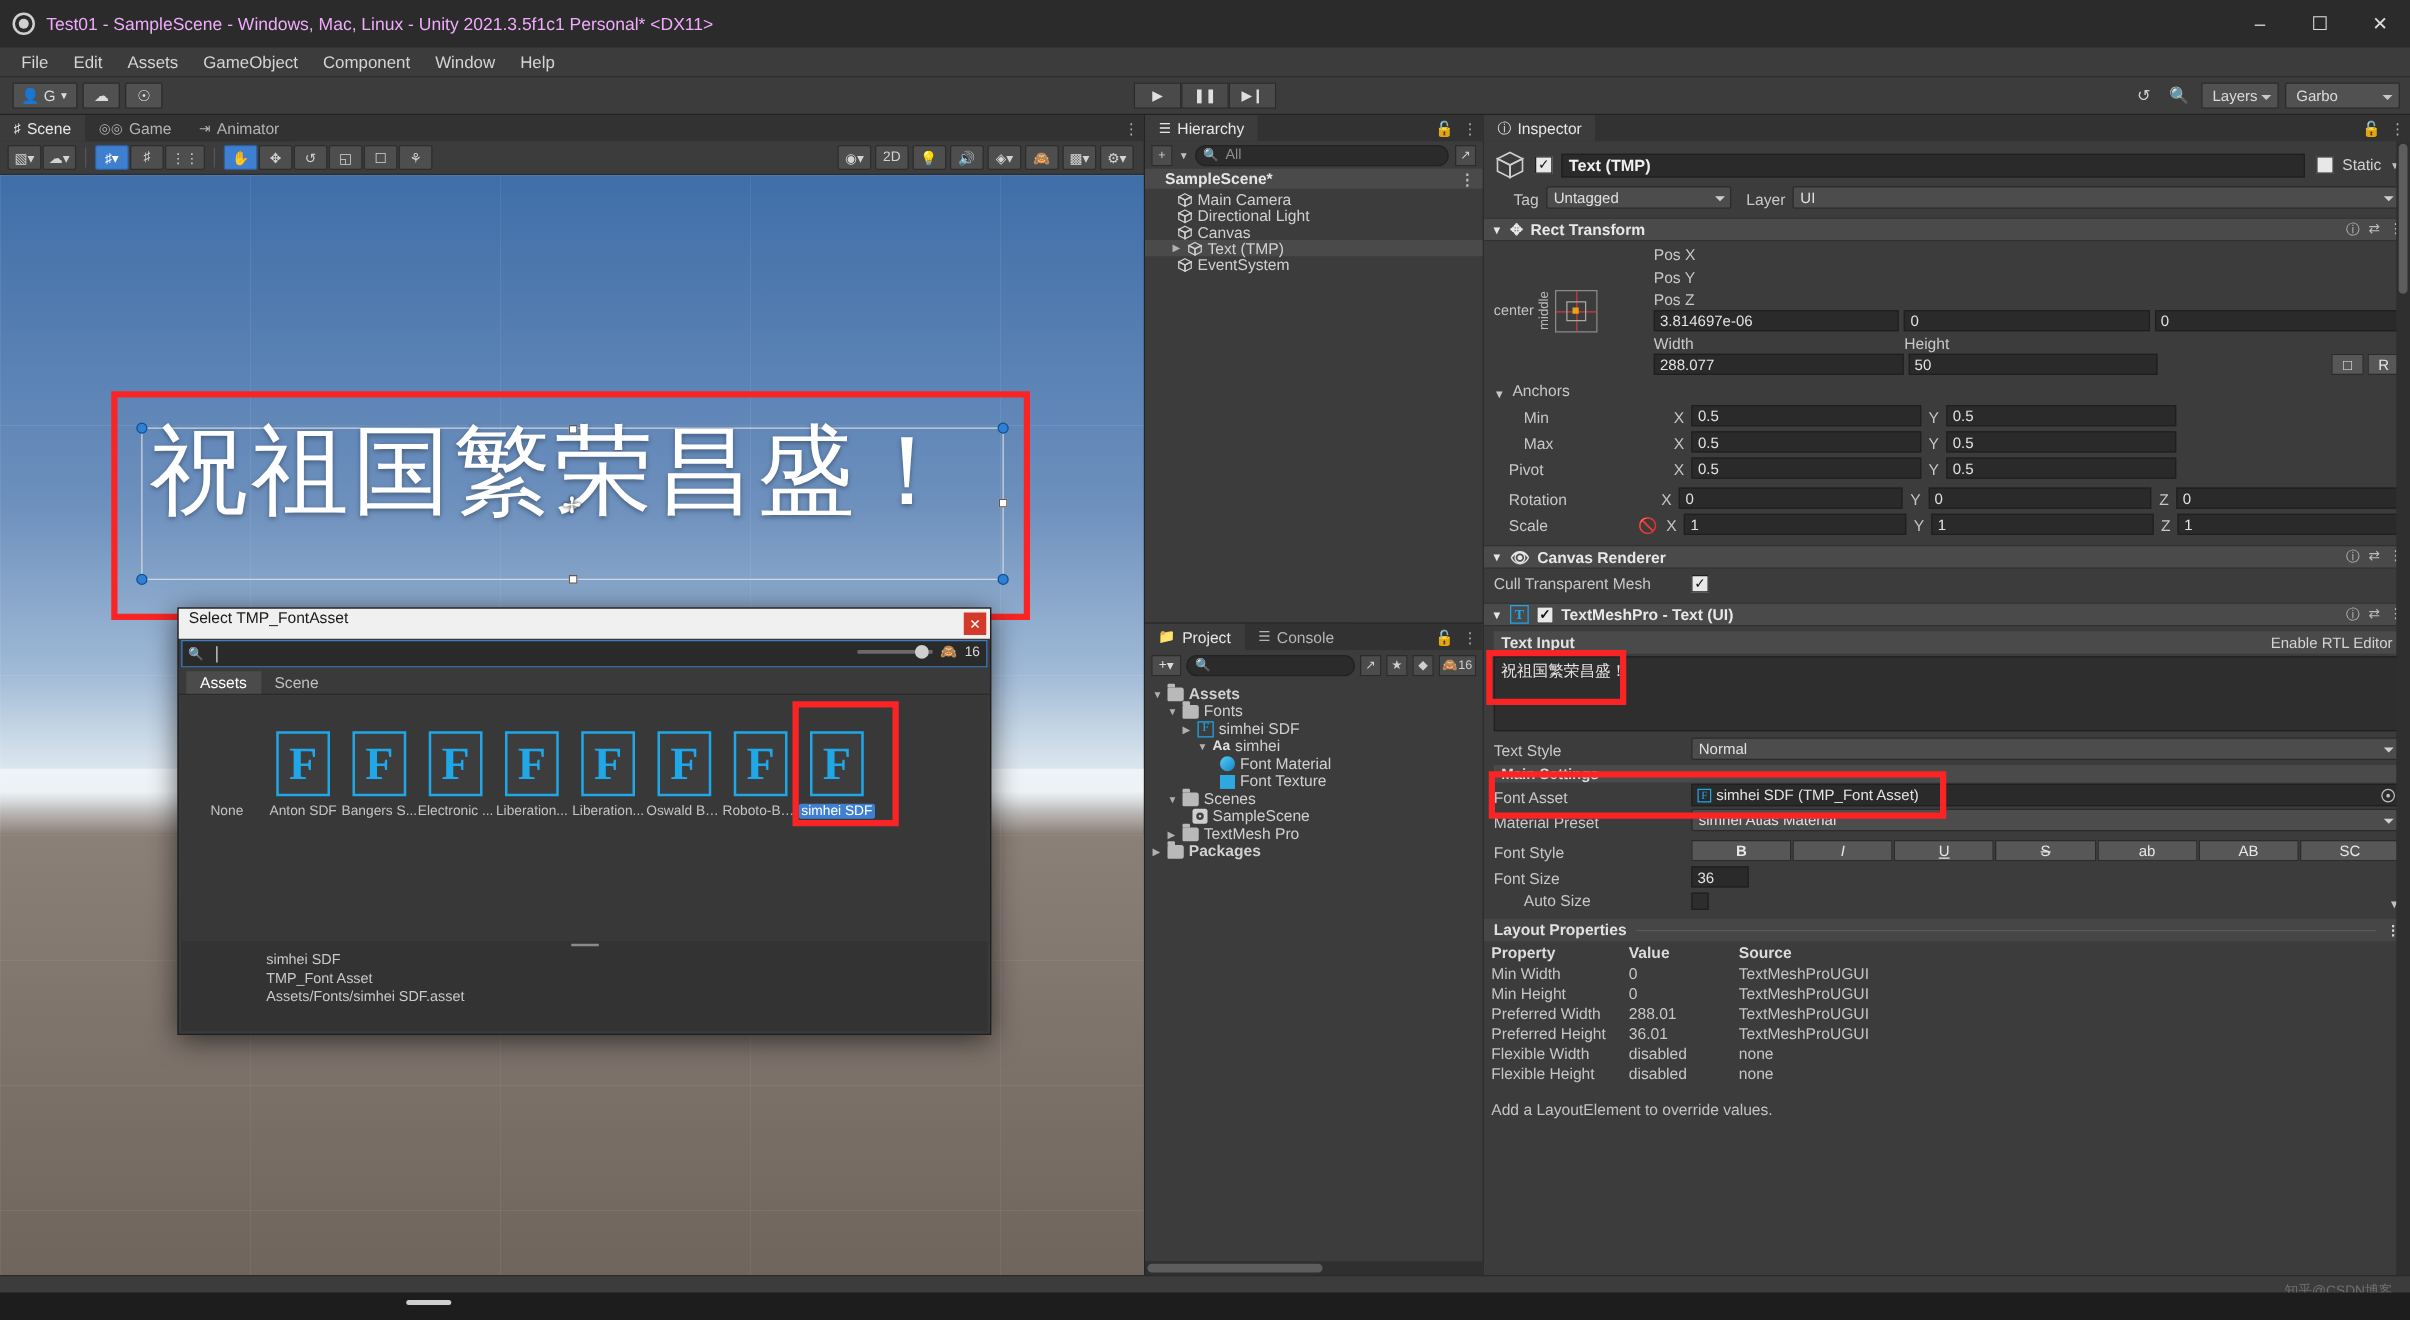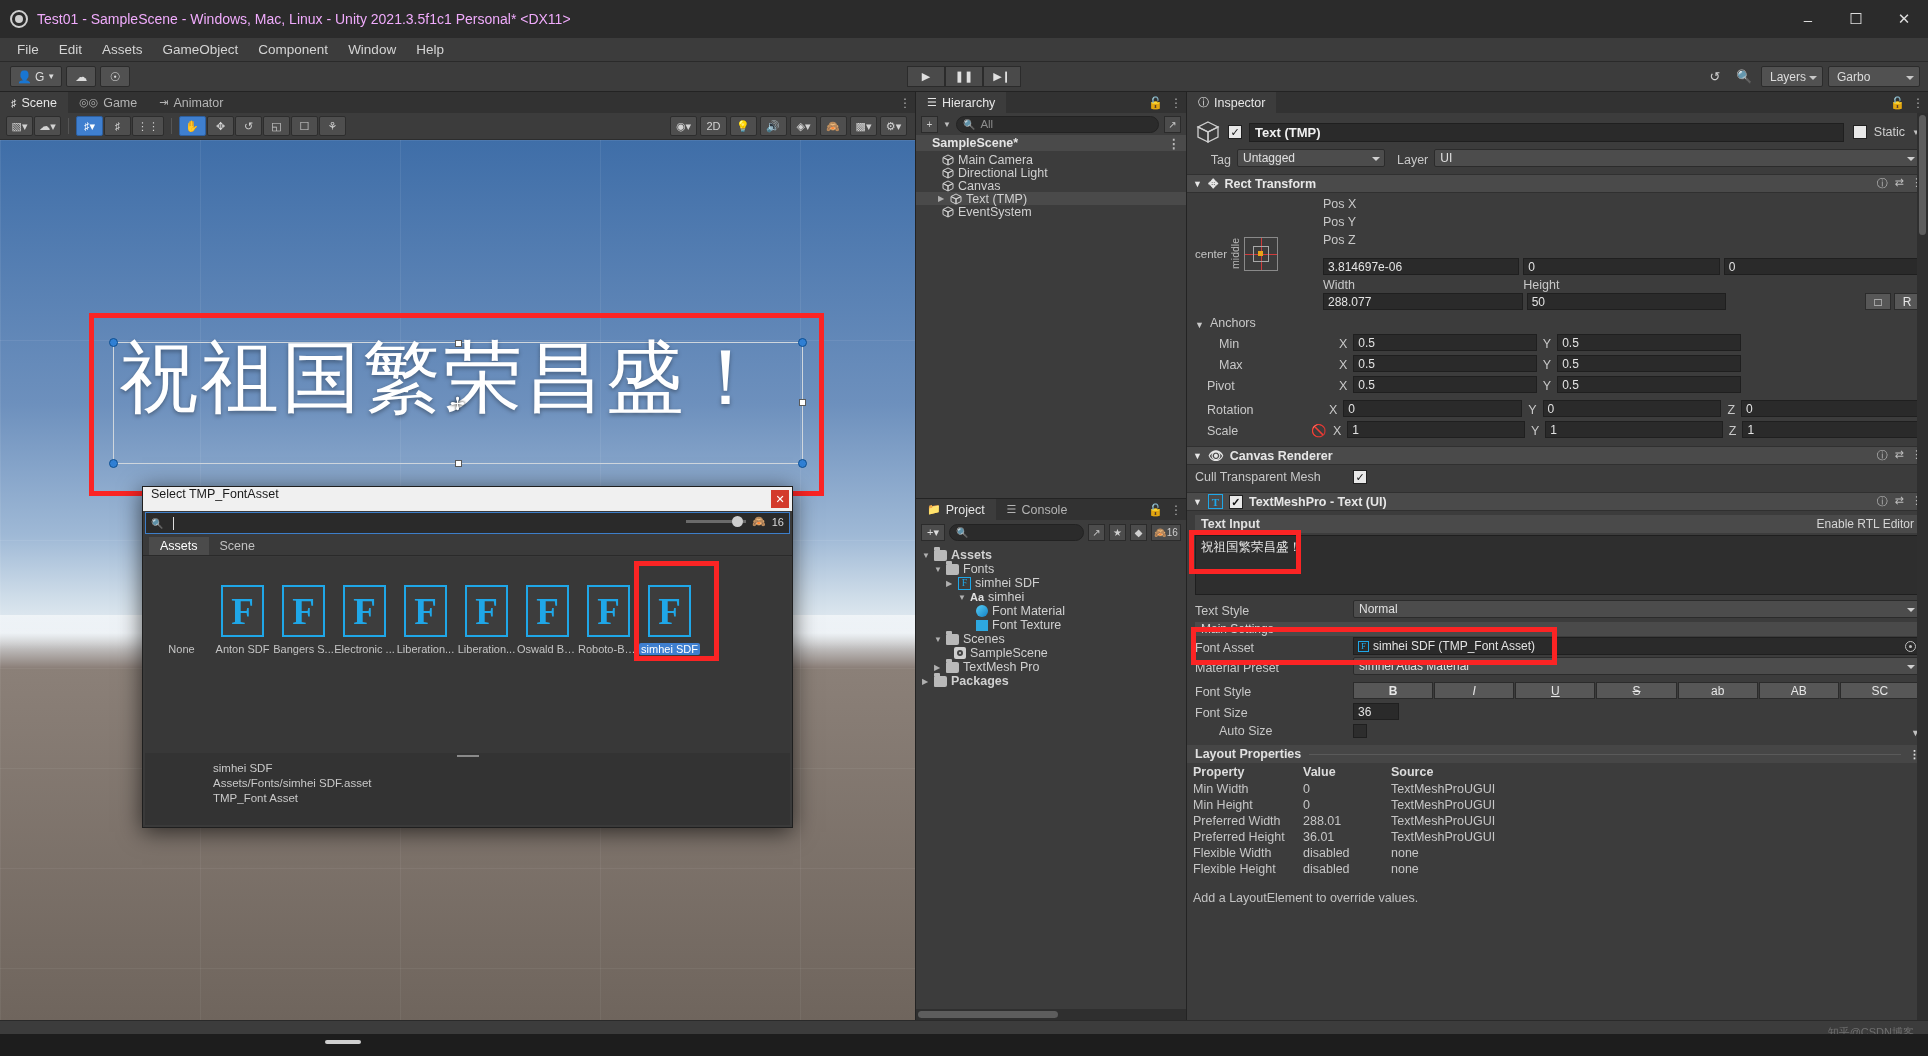--- a/index.html
+++ b/index.html
@@ -362,22 +362,22 @@
               <div class="thumb">F</div>
               <div class="cellname sel">simhei SDF</div>
             </div>
           </div>
           <div class="red-anno" style="left:489px;top:4px;width:85px;height:100px;"></div>
         </div>
 
         <div class="dlg-footer">
           <div class="dlg-grip"></div>
           <div>simhei SDF</div>
+          <div>TMP_Font Asset</div>
           <div>Assets/Fonts/simhei SDF.asset</div>
-          <div>TMP_Font Asset</div>
         </div>
       </div>
     </div>
 
     <div class="mid-col">
 
       <div class="hier">
         <div class="tabstrip">
           <div class="tab active">
             <span style="font-size:11px">☰</span>
@@ -617,21 +617,21 @@
               <div style="flex:1">
                   <div class="lbl">Pos X</div>
                 </div>
               <div style="flex:1">
                   <div class="lbl">Pos Y</div>
                 </div>
               <div style="flex:1">
                   <div class="lbl">Pos Z</div>
                 </div>
             </div>
-            <div style="display:flex;gap:4px;margin-top:11px;text-align:right;">
+            <div style="display:flex;gap:4px;margin-top:1px;text-align:right;">
               <div class="fld" style="flex:1">3.814697e-06</div>
               <div class="fld" style="flex:1">0</div>
               <div class="fld" style="flex:1">0</div>
             </div>
             <div style="display:flex;gap:4px;margin-top:3px;">
               <div style="flex:1">
                   <div class="lbl">Width</div>
                 </div>
               <div style="flex:1">
                   <div class="lbl">Height</div>
@@ -732,21 +732,21 @@
           <div class="txtarea">祝祖国繁荣昌盛！</div>
           <div class="red-anno" style="left:-6px;top:-5px;width:112px;height:44px;"></div>
         </div>
 
         <div class="row" style="padding-left:8px;margin-top:3px">
           <span class="lbl" style="width:152px">Text Style</span>
           <span class="dd" style="flex:1">Normal</span>
         </div>
 
         <div style="position:relative;">
-          <div style="margin:2px 8px 0 8px;height:14px;background:#4a4a4a;display:flex;align-items:center;padding:0 6px;font-size:12px;font-weight:normal;color:#d8d8d8;overflow:hidden;">Main Settings</div>
+          <div style="margin:2px 8px 0 8px;height:14px;background:#4a4a4a;display:flex;align-items:center;padding:0 6px;font-size:12px;font-weight:bold;color:#d8d8d8;overflow:hidden;">Main Settings</div>
           <div class="row" style="padding-left:8px;padding-top:1px">
             <span class="lbl" style="width:152px">Font Asset</span>
             <span class="objfield">
               <span class="fico" style="width:11px;height:11px;font-size:9px;line-height:9px;">F</span>
               <span>simhei SDF (TMP_Font Asset)</span>
               <span class="pick"></span>
             </span>
           </div>
           <div class="row" style="padding-left:8px;padding-top:0">
             <span class="lbl" style="width:152px">Material Preset</span>

